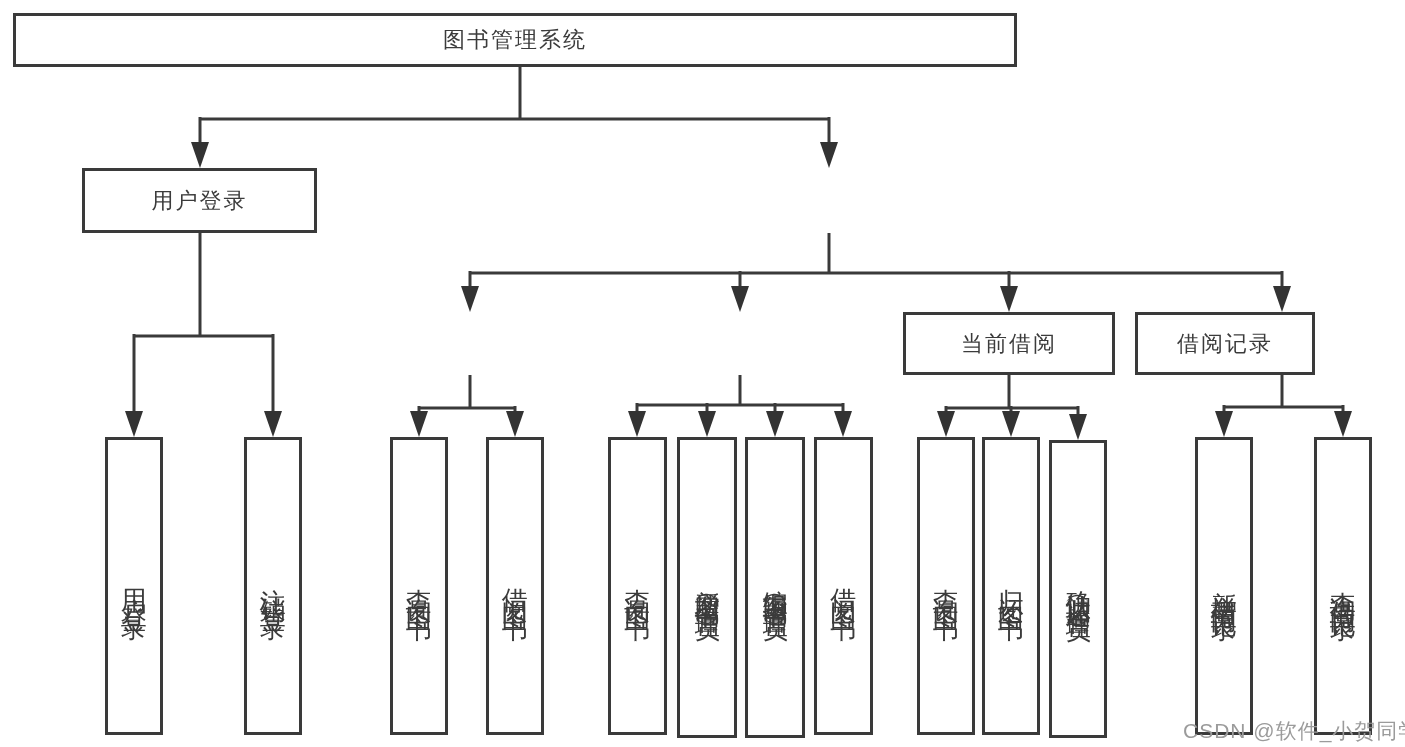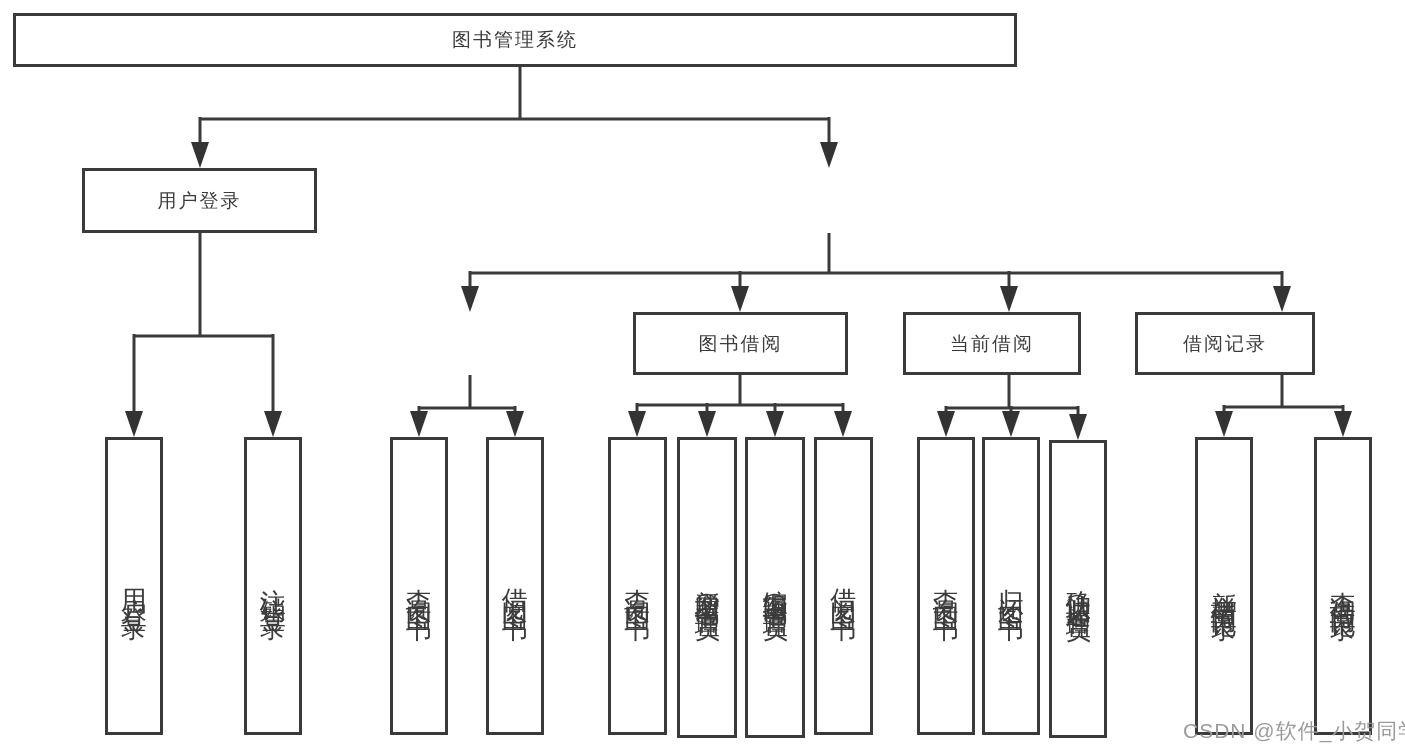--- a/index.html
+++ b/index.html
@@ -21,21 +21,21 @@
     position: absolute;
     box-sizing: border-box;
     border: 3px solid #3a3a3a;
     background: #ffffff;
     color: #3b3b3b;
     display: flex;
     align-items: center;
     justify-content: center;
     text-align: center;
   }
-  .node.h { font-size: 19px; letter-spacing: 2px; }
+  .node.h { font-size: 22px; letter-spacing: 2px; }
   .node.v span {
     writing-mode: vertical-rl;
     text-orientation: mixed;
     font-size: 26px;
     letter-spacing: 9px;
     line-height: 1.1;
     white-space: nowrap;
   }
   .node.v.mid span   { letter-spacing: 5px; }
   .node.v.tight span { letter-spacing: 4px; font-size: 25px; }
@@ -118,22 +118,21 @@
       <polygon points="1069,414 1087,414 1078,440"></polygon>
       <polygon points="1215,411 1233,411 1224,437"></polygon>
       <polygon points="1334,411 1352,411 1343,437"></polygon>
     </g>
   </svg>
 
   <div class="node h" style="left:13px; top:13px; width:1004px; height:54px;">图书管理系统</div>
 
   <div class="node h" style="left:82px; top:168px; width:235px; height:65px;">用户登录</div>
 
-  <div class="node h" style="left:633px; top:312px; width:215px; height:63px;">图书借阅</div>
-  <div class="node h" style="left:903px; top:312px; width:178px; height:63px;">当前借阅</div>
+  <div class="node h" style="left:903px; top:312px; width:212px; height:63px;">当前借阅</div>
   <div class="node h" style="left:1135px; top:312px; width:180px; height:63px;">借阅记录</div>
 
   <div class="node v" style="left:105px; top:437px; width:58px; height:298px;">
     <span>用户登录</span>
   </div>
   <div class="node v" style="left:244px; top:437px; width:58px; height:298px;">
     <span>注销登录</span>
   </div>
 
   <div class="node v" style="left:390px; top:437px; width:58px; height:298px;">

